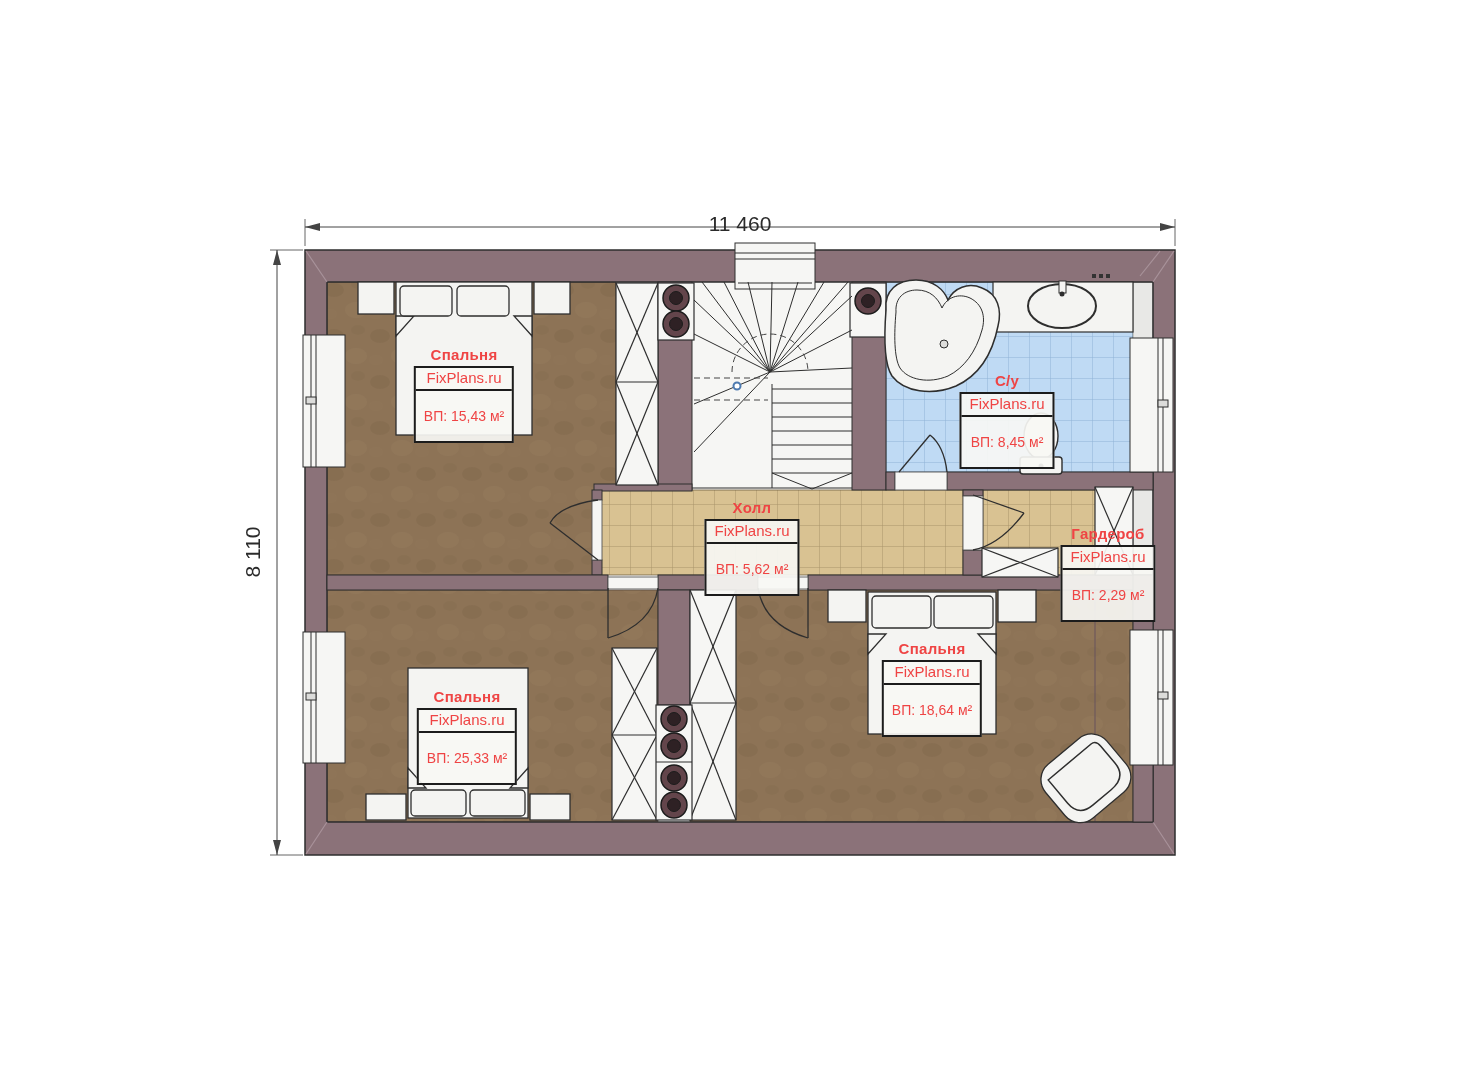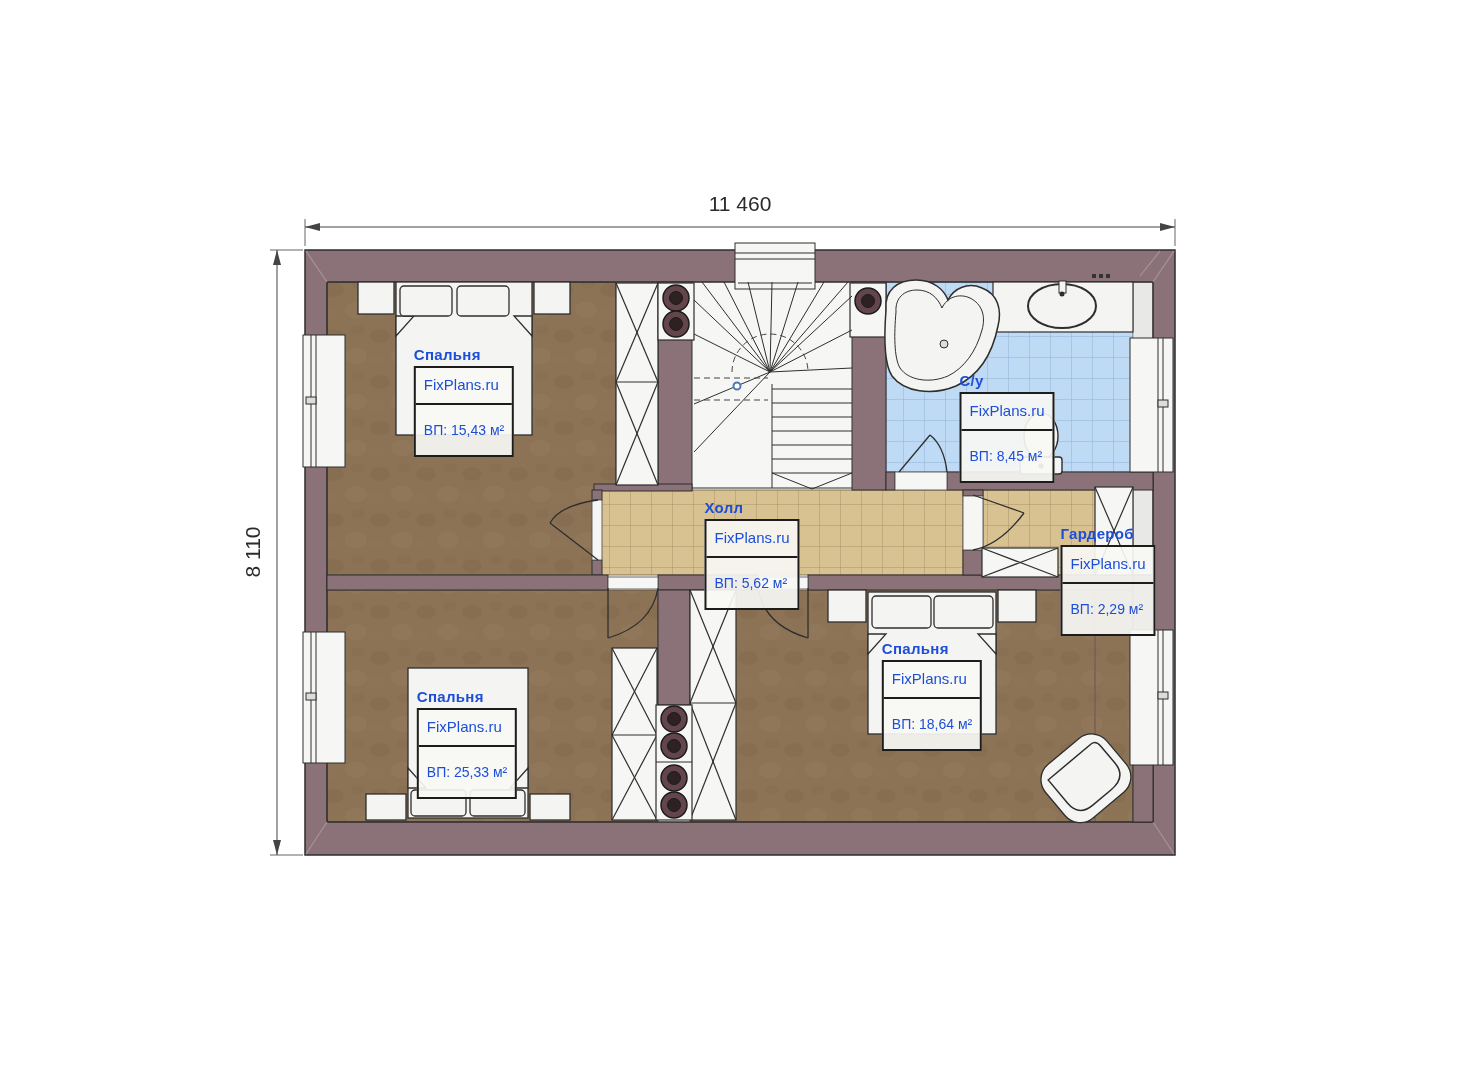--- a/index.html
+++ b/index.html
@@ -1,23 +1,23 @@
 <!DOCTYPE html>
 <html><head>
 <meta charset="utf-8">
 <style>
   html,body{margin:0;padding:0;background:#ffffff;}
   .stage{position:relative;width:1473px;height:1080px;background:#ffffff;overflow:hidden;
          font-family:"Liberation Sans",sans-serif;}
   svg{position:absolute;left:0;top:0;}
   .labels{position:absolute;left:0;top:0;width:100%;height:100%;pointer-events:none;}
-  .room-label{position:absolute;transform:translateX(-50%);text-align:left;color:#1d4ed8;}
+  .room-label{position:absolute;transform:translateX(-50%);text-align:center;color:#ef4444;}
   .rl-title{font-weight:bold;font-size:15px;letter-spacing:.3px;margin-bottom:3px;white-space:nowrap;}
   .rl-boxes{display:inline-block;border:2px solid #1c1c1c;background:rgba(247,247,244,.92);}
-  .rl-brand{font-size:15px;line-height:1.25;padding:8px 8px;border-bottom:2px solid #1c1c1c;white-space:nowrap;}
+  .rl-brand{font-size:15px;line-height:1.25;padding:1px 8px;border-bottom:2px solid #1c1c1c;white-space:nowrap;}
   .rl-area{font-size:14px;line-height:1.3;padding:16px 8px;white-space:nowrap;}
   .dim{position:absolute;font-size:21px;color:#2b2b2b;white-space:nowrap;}
   .dim-top{transform:translateX(-50%);}
   .dim-left{transform:translate(-50%,-50%) rotate(-90deg);}
 </style>
 </head>
 <body>
 
 <div class="stage">
 
@@ -321,21 +321,21 @@
 
     <g transform="rotate(-40 1084 776)">
       <rect x="1044" y="744" width="80" height="70" rx="20"></rect>
       <path d="M1054 756 H1110 Q1116 756 1116 764 V786 Q1116 804 1096 804 H1072 Q1054 804 1054 786 Z" fill="none" stroke-width="1.5"></path>
     </g>
   </g>
 </svg>
 
 <div class="labels">
 
-  <div class="dim dim-top" style="left:740px;top:192px;">11 460</div>
+  <div class="dim dim-top" style="left:740px;top:212px;">11 460</div>
   <div class="dim dim-left" style="left:253px;top:552px;">8 110</div>
 
   <div class="room-label" style="left:464px;top:346px;">
     <div class="rl-title">Спальня</div>
     <div class="rl-boxes">
       <div class="rl-brand">FixPlans.ru</div>
       <div class="rl-area">ВП: 15,43 м²</div>
     </div>
   </div>
 

